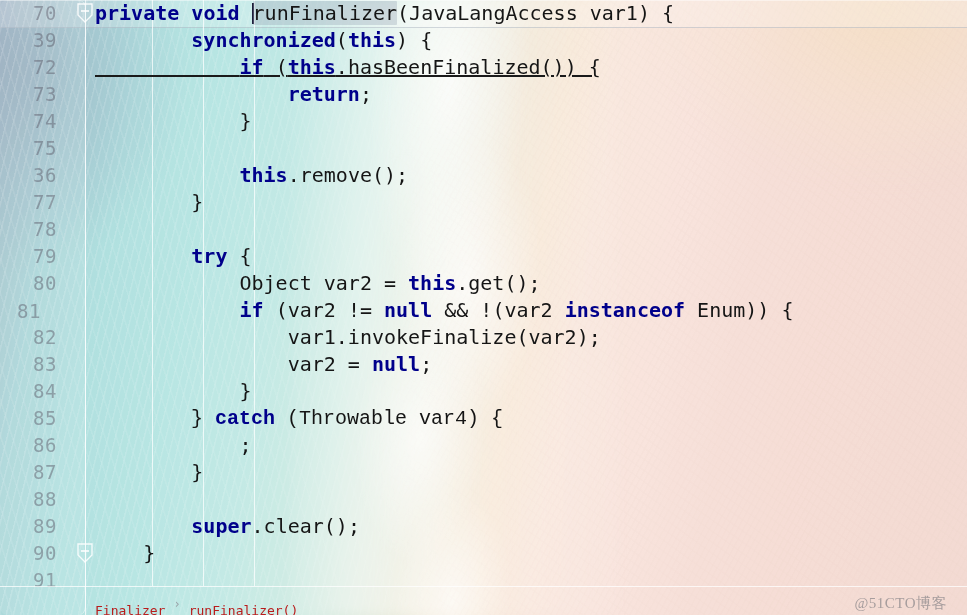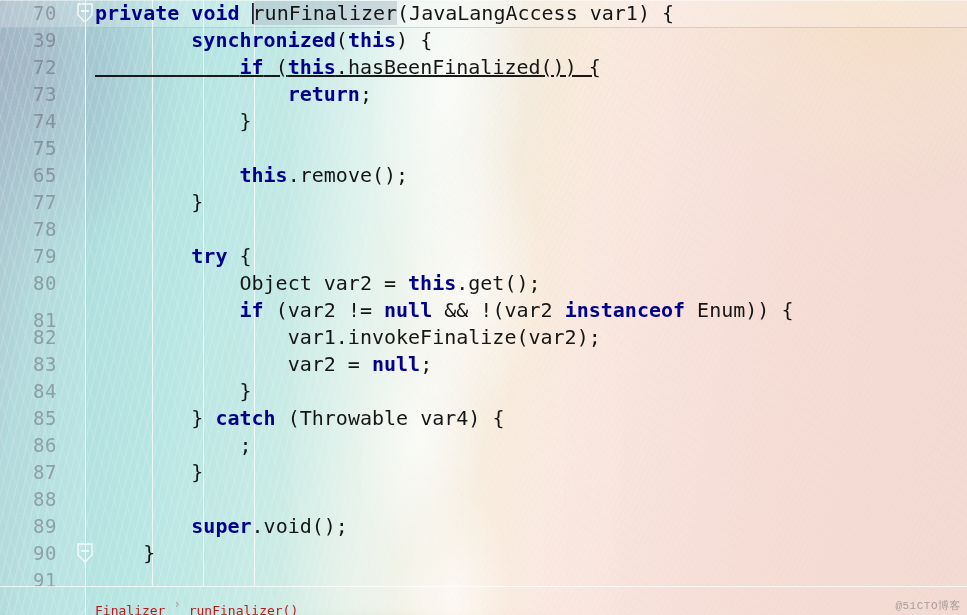--- a/index.html
+++ b/index.html
@@ -287,25 +287,25 @@
   .crumb { color: #b91c1c; margin-top: 14px; }
   .crumb-arrow {
     color: #9aa2a8;
     font-size: 12px;
     padding: 0 2px;
   }
 
   
   .watermark {
     position: absolute;
-    right: 6px;
+    right: 20px;
     bottom: 2px;
     z-index: 4;
-    font-family: Liberation Mono, monospace;
-    font-size: 11px;
+    font-family: Liberation Serif, serif;
+    font-size: 15px;
     color: rgba(120,120,125,0.62);
     letter-spacing: 0.5px;
     user-select: none;
   }
 </style>
 </head>
 <body>
 
 <div id="app">
 
@@ -333,26 +333,26 @@
       </div>
 
     <div class="gutter">
       <div id="gutter-lines">
           <div class="gutter-line" style="top: 0px;">70</div>
           <div class="gutter-line" style="top: 27px;">39</div>
           <div class="gutter-line" style="top: 54px;">72</div>
           <div class="gutter-line" style="top: 81px;">73</div>
           <div class="gutter-line" style="top: 108px;">74</div>
           <div class="gutter-line" style="top: 135px;">75</div>
-          <div class="gutter-line" style="top: 162px;">65</div>
+          <div class="gutter-line" style="top: 162px;">36</div>
           <div class="gutter-line" style="top: 189px;">77</div>
           <div class="gutter-line" style="top: 216px;">78</div>
           <div class="gutter-line" style="top: 243px;">79</div>
           <div class="gutter-line" style="top: 270px;">80</div>
-          <div class="gutter-line" style="top: 307px;">81</div>
+          <div class="gutter-line" style="top: 298px; text-align: center;">81</div>
           <div class="gutter-line" style="top: 324px;">82</div>
           <div class="gutter-line" style="top: 351px;">83</div>
           <div class="gutter-line" style="top: 378px;">84</div>
           <div class="gutter-line" style="top: 405px;">85</div>
           <div class="gutter-line" style="top: 432px;">86</div>
           <div class="gutter-line" style="top: 459px;">87</div>
           <div class="gutter-line" style="top: 486px;">88</div>
           <div class="gutter-line" style="top: 513px;">89</div>
           <div class="gutter-line" style="top: 540px;">90</div>
           <div class="gutter-line" style="top: 567px;">91</div>
@@ -383,25 +383,25 @@
         <div class="code-line" style="top: 135px;"></div>
         <div class="code-line" style="top: 162px;"><span class="plain">            </span><span class="kw">this</span><span class="plain">.remove();</span></div>
         <div class="code-line" style="top: 189px;"><span class="plain">        }</span></div>
         <div class="code-line" style="top: 216px;"></div>
         <div class="code-line" style="top: 243px;"><span class="plain">        </span><span class="kw">try</span><span class="plain"> {</span></div>
         <div class="code-line" style="top: 270px;"><span class="plain">            Object var2 = </span><span class="kw">this</span><span class="plain">.get();</span></div>
         <div class="code-line" style="top: 297px;"><span class="plain">            </span><span class="kw">if</span><span class="plain"> (var2 != </span><span class="kw">null</span><span class="plain"> &amp;&amp; !(var2 </span><span class="kw">instanceof</span><span class="plain"> Enum)) {</span></div>
         <div class="code-line" style="top: 324px;"><span class="plain">                var1.invokeFinalize(var2);</span></div>
         <div class="code-line" style="top: 351px;"><span class="plain">                var2 = </span><span class="kw">null</span><span class="plain">;</span></div>
         <div class="code-line" style="top: 378px;"><span class="plain">            }</span></div>
-        <div class="code-line" style="top: 405px;"><span class="plain">        } </span><span class="kw">catch</span><span class="plain"> (Throwable var4) {</span></div>
+        <div class="code-line" style="top: 405px; font-family: Liberation Mono, monospace;"><span class="plain">        } </span><span class="kw">catch</span><span class="plain"> (Throwable var4) {</span></div>
         <div class="code-line" style="top: 432px;"><span class="plain">            ;</span></div>
         <div class="code-line" style="top: 459px;"><span class="plain">        }</span></div>
         <div class="code-line" style="top: 486px;"></div>
-        <div class="code-line" style="top: 513px;"><span class="plain">        </span><span class="kw">super</span><span class="plain">.void();</span></div>
+        <div class="code-line" style="top: 513px;"><span class="plain">        </span><span class="kw">super</span><span class="plain">.clear();</span></div>
         <div class="code-line" style="top: 540px;"><span class="plain">    }</span></div>
         <div class="code-line" style="top: 567px;"></div>
       </div>
   </div>
 
   <div class="breadcrumb-sep"></div>
   <div class="breadcrumb" id="breadcrumb">
       <span class="crumb">Finalizer</span>
       <span class="crumb-arrow">›</span>
       <span class="crumb">runFinalizer()</span>

